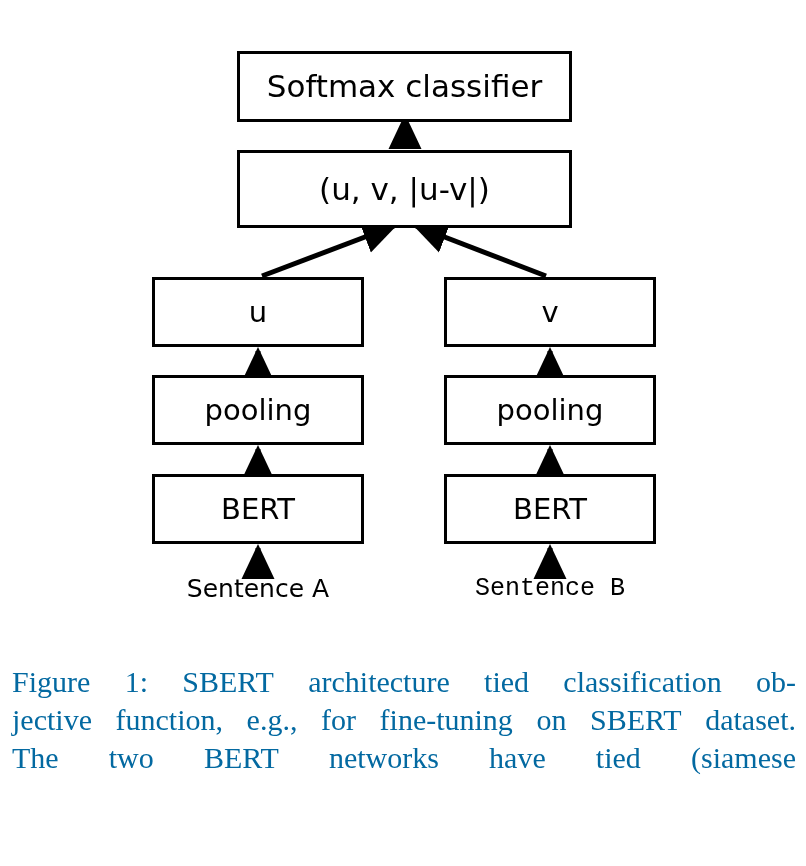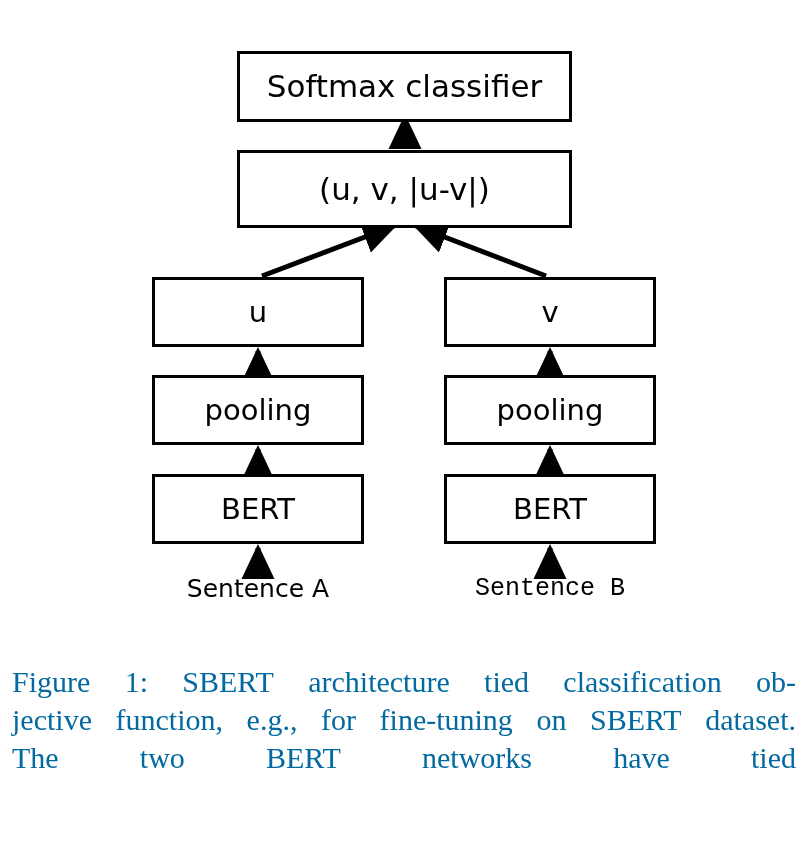--- a/index.html
+++ b/index.html
@@ -179,16 +179,17 @@
         <span>SBERT</span>
         <span>dataset.</span>
       </span>
     <span class="cap-line justified">
         <span>The</span>
         <span>two</span>
         <span>BERT</span>
         <span>networks</span>
         <span>have</span>
         <span>tied</span>
+        <span>(siamese</span>
       </span>
   </div>
 
 </div>
 
 </body></html>

